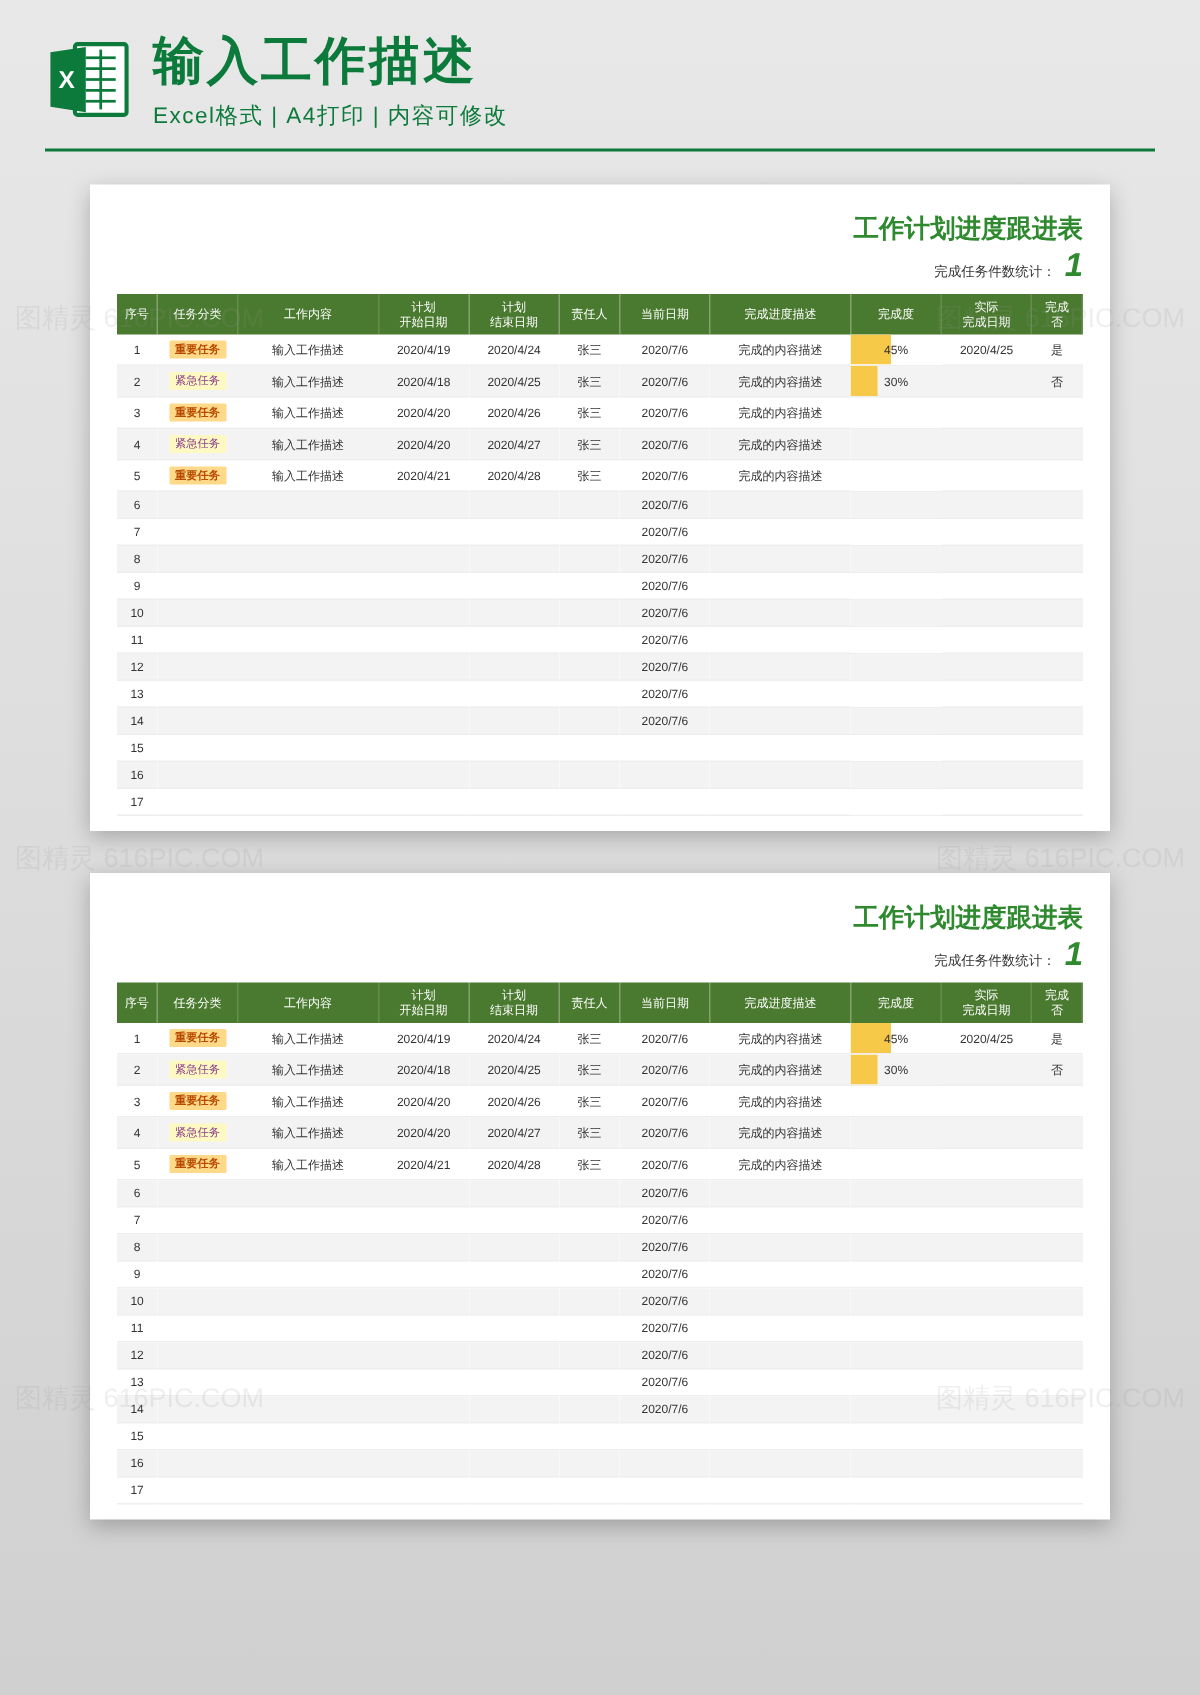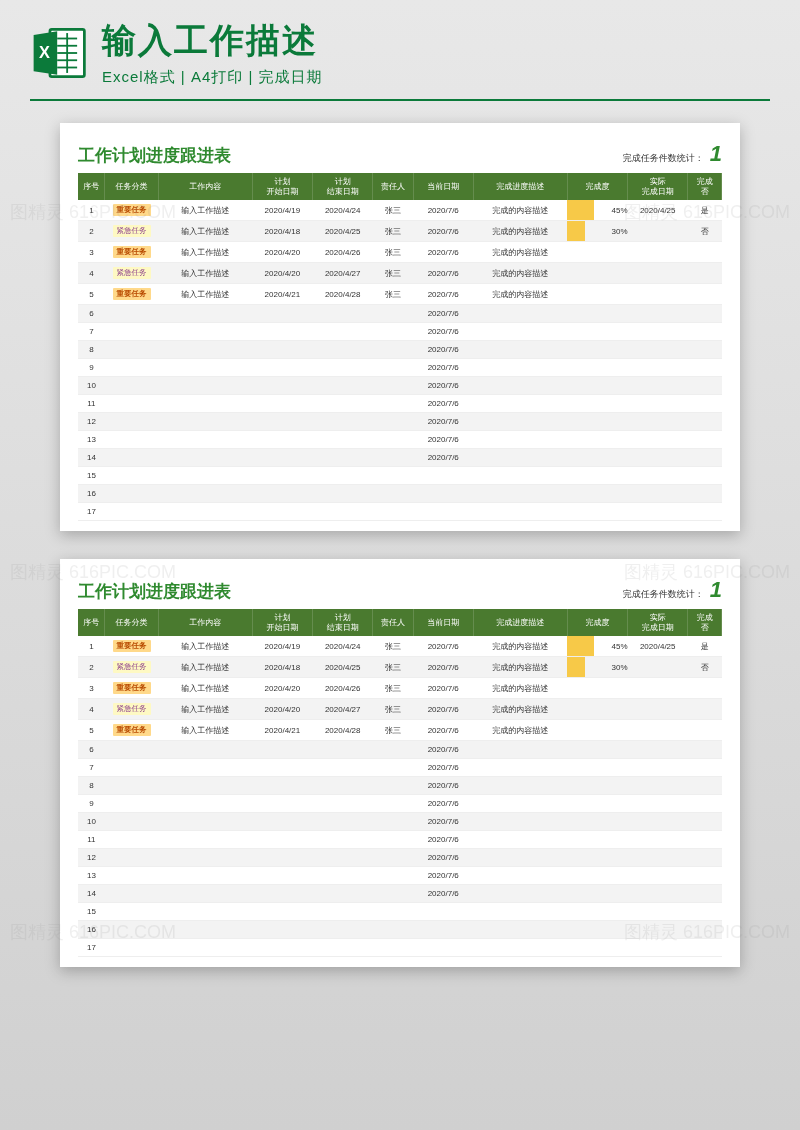--- a/index.html
+++ b/index.html
@@ -51,20 +51,21 @@
     background: #fff;
     margin: 0 60px 28px 60px;
     padding: 18px 18px 10px 18px;
     box-shadow: 0 4px 14px rgba(0,0,0,0.25);
   }
   .sheet-head {
     display: flex;
     align-items: flex-end;
     justify-content: space-between;
     margin-bottom: 6px;
+    flex-direction: column;
   }
   .sheet-title {
     color: #2f8a2f;
     font-size: 17px;
     font-weight: 700;
   }
   .stat-wrap { display: flex; align-items: baseline; gap: 6px; }
   .stat-label { font-size: 9px; color: #333; }
   .stat-val {
     color: #2f8a2f;
@@ -100,21 +101,21 @@
   tbody tr:nth-child(odd) td { background: #fff; }
   .tag {
     display: inline-block;
     padding: 1px 4px;
     font-size: 7.5px;
     border-radius: 1px;
     color: #c0392b;
   }
   .tag-important { background: #ffd98a; color: #b84a00; font-weight: bold; }
   .tag-urgent { background: #fef9c3; color: #8a3b8a; }
-  .progress-cell { position: relative; padding: 0 !important; text-align: right; }
+  .progress-cell { position: relative; padding: 0 !important; }
   .progress-bar {
     position: absolute;
     left: 0; top: 0; bottom: 0;
     background: #f7c948;
   }
   .progress-text { position: relative; z-index: 1; font-size: 8px; }
   .col-seq   { width: 4%; }
   .col-cat   { width: 8%; }
   .col-cont  { width: 14%; }
   .col-d1    { width: 9%; }
@@ -143,21 +144,21 @@
     <line x1="30" y1="24" x2="52" y2="24" stroke="#0b7a3a" stroke-width="2"></line>
     <line x1="30" y1="32" x2="52" y2="32" stroke="#0b7a3a" stroke-width="2"></line>
     <line x1="30" y1="40" x2="52" y2="40" stroke="#0b7a3a" stroke-width="2"></line>
     <line x1="30" y1="48" x2="52" y2="48" stroke="#0b7a3a" stroke-width="2"></line>
     <line x1="41" y1="10" x2="41" y2="54" stroke="#0b7a3a" stroke-width="2"></line>
     <polygon points="4,12 30,8 30,56 4,52" fill="#0b7a3a"></polygon>
     <text x="16" y="38" font-size="18" font-weight="700" fill="#fff" text-anchor="middle" font-family="Arial">X</text>
   </svg>
   <div class="header-text">
     <div class="main-title">输入工作描述</div>
-    <div class="sub-title">Excel格式 | A4打印 | 完成日期</div>
+    <div class="sub-title">Excel格式 | A4打印 | 内容可修改</div>
   </div>
 </div>
 <div class="header-line"></div>
 
 <div id="sheets">
     <div class="sheet">
       <div class="sheet-head">
         <div class="sheet-title">工作计划进度跟进表</div>
         <div class="stat-wrap">
           <span class="stat-label">完成任务件数统计：</span>

